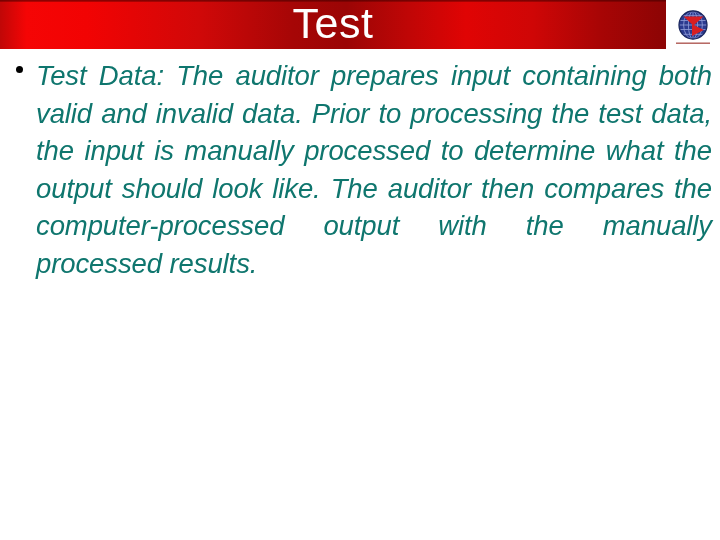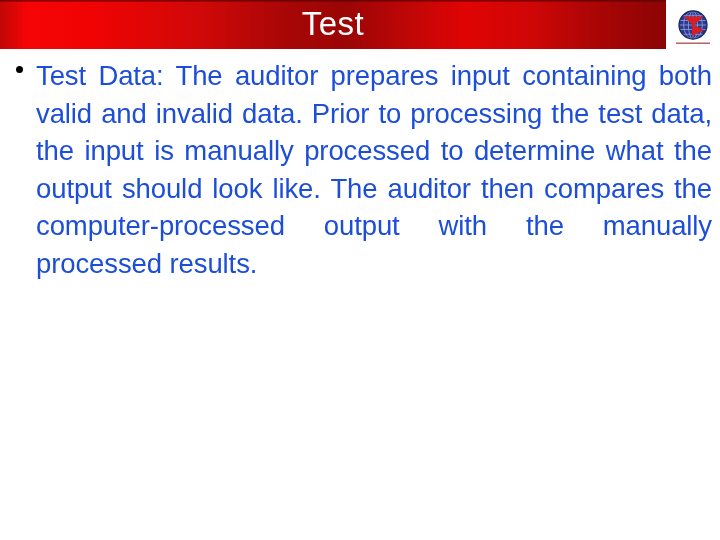--- a/index.html
+++ b/index.html
@@ -46,21 +46,21 @@
 
   #page-title {
     position: absolute;
     left: 0;
     top: 0;
     width: 666px;
     height: 49px;
     line-height: 47px;
     text-align: center;
     color: #ffffff;
-    font-size: 33px;
+    font-size: 43px;
     font-weight: 400;
     letter-spacing: 0.5px;
     font-family: "Liberation Sans", sans-serif;
     white-space: nowrap;
   }
 
   
   #corner-logo {
     position: absolute;
     left: 672px;
@@ -98,27 +98,28 @@
     border-radius: 50%;
     background: #000000;
   }
 
   #bullet-text {
     display: block;
     margin-left: 22px;
     width: 676px;
     font-size: 27.5px;
     line-height: 37.6px;
-    color: #1d4ed8;
+    color: #0f766e;
     text-align: justify;
     text-justify: inter-word;
     font-family: "Liberation Sans", sans-serif;
     letter-spacing: -0.1px;
     -webkit-hyphens: none;
     hyphens: none;
+    font-style: italic;
   }
   
 </style>
 </head>
 <body>
 
 <div id="title-banner">
   <div id="page-title">Test</div>
 </div>
 

